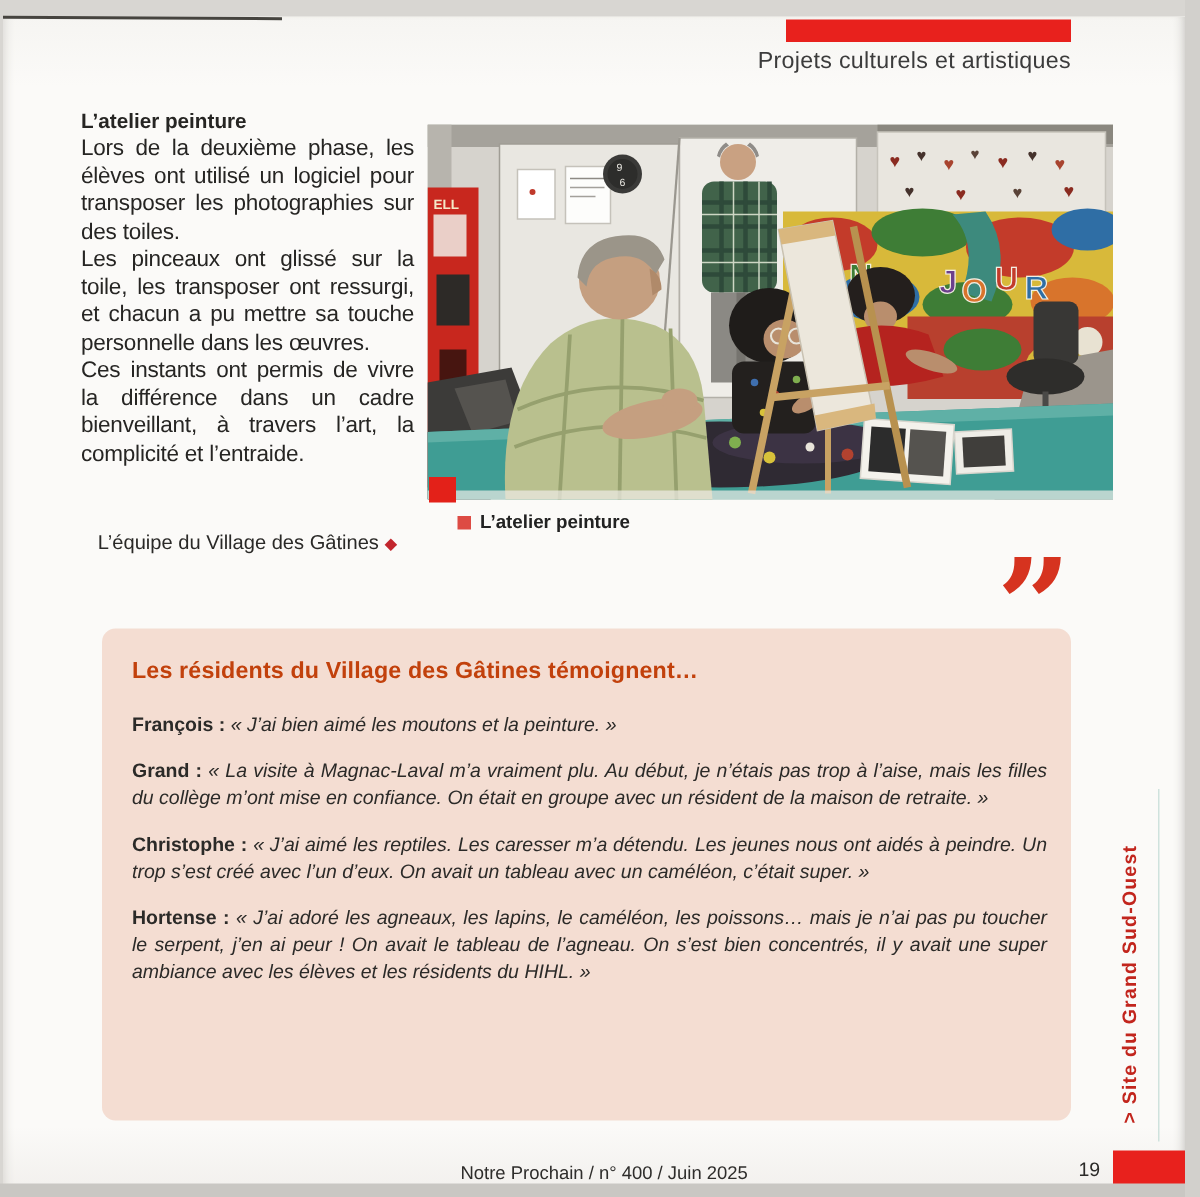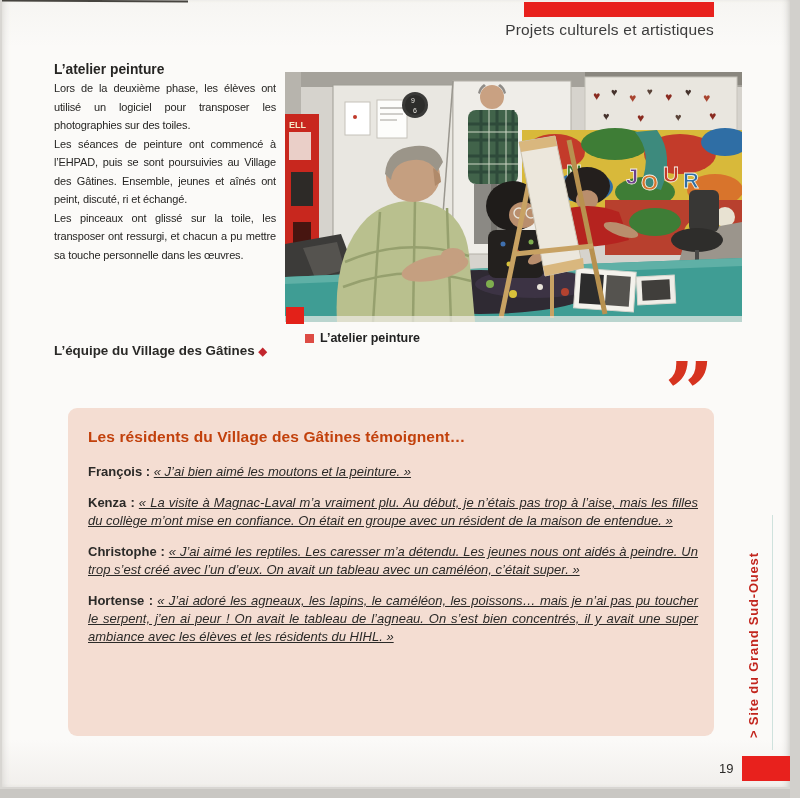--- a/index.html
+++ b/index.html
@@ -4,41 +4,41 @@
 <style>
   * { margin:0; padding:0; box-sizing:border-box; }
   html,body { width:800px; height:798px; }
   body {
     font-family:"Liberation Sans", sans-serif;
     background:#d8d6d2;
     position:relative;
     overflow:hidden;
   }
   .page {
-    position:absolute; left:2px; top:0; width:788px; height:787px;
+    position:absolute; left:2px; top:11px; width:788px; height:787px;
     background:linear-gradient(180deg,#f6f5f2 0%, #fbfaf8 6%, #fbfaf8 94%, #f1efec 100%);
     box-shadow:inset -6px 0 8px -6px #b9b7b3, inset 6px 0 8px -6px #cfcdc9;
   }
   .scan-line-top { position:absolute; left:0; top:0; width:186px; height:2px; background:#46443f; transform:rotate(0.3deg); }
   .scan-edge-bottom { position:absolute; left:0; top:789px; width:800px; height:9px; background:#c9c7c3; }
   .scan-edge-right { position:absolute; left:790px; top:0; width:10px; height:798px; background:#d2d0cc; }
 
   
   .header-bar { position:absolute; left:522px; top:2px; width:190px; height:15px; background:#e8211d; }
   .header-title {
     position:absolute; left:402px; top:21px; width:310px;
     text-align:right; font-size:15.5px; color:#3c3c3c; letter-spacing:0.2px;
   }
 
   
   .article { position:absolute; left:52px; top:62px; width:222px; color:#262523; }
   .article h2 { font-size:13.8px; font-weight:700; margin-bottom:2px; }
-  .article p { font-size:11px; line-height:18.5px; text-align:justify; letter-spacing:-0.15px; }
-  .byline { position:absolute; left:52px; top:343px; width:222px; text-align:left;
-            font-size:13.4px; font-weight:700; color:#2a2927; }
+  .article p { font-size:15px; line-height:18.5px; text-align:justify; letter-spacing:-0.15px; }
+  .byline { position:absolute; left:52px; top:343px; width:222px; text-align:center;
+            font-size:13.4px; font-weight:400; color:#2a2927; }
   .byline .diamond { color:#c2252d; font-size:11px; }
 
   
   .photo { position:absolute; left:283px; top:72px; width:457px; height:250px; background:#efede9; }
   .photo svg { display:block; width:457px; height:250px; }
   .photo-corner-square { position:absolute; left:284px; top:307px; width:18px; height:17px; background:#e32119; }
   .caption-row { position:absolute; left:303px; top:329px; }
   .caption-square { display:inline-block; width:9px; height:9px; background:#dd4b44; margin-right:6px; }
   .caption-text { font-size:12.5px; font-weight:700; color:#222; vertical-align:1px; }
 
@@ -50,21 +50,21 @@
   }
 
   
   .testimonials {
     position:absolute; left:66px; top:408px; width:646px; height:328px;
     background:#f4ddd2; border-radius:9px; padding:20px 16px 0 20px;
   }
   .testimonials h3 { font-size:15.5px; font-weight:700; color:#c2410c; margin-bottom:17px; letter-spacing:0.1px; }
   .testimonial { font-size:13px; line-height:18px; color:#2b2a28; margin-bottom:13px; text-align:justify; }
   .testimonial .t-name { font-weight:700; font-style:normal; }
-  .testimonial .t-quote { font-style:italic;text-decoration:underline; }
+  .testimonial .t-quote { font-style:italic; }
 
   
   .vertical-label {
     position:absolute; left:741px; top:543px; height:195px; width:20px;
     writing-mode:vertical-rl; transform:rotate(180deg);
     font-size:13px; font-weight:700; color:#c2251d; letter-spacing:0.8px;
     display:flex; align-items:center;
   }
   .vertical-edge { position:absolute; left:770px; top:515px; width:1px; height:235px; background:#cfe2dd; }
 
@@ -79,22 +79,22 @@
 <div class="page">
 
   <div class="scan-line-top"></div>
 
   <div class="header-bar"></div>
   <div class="header-title">Projets culturels et artistiques</div>
 
   <div class="article">
     <h2>L’atelier peinture</h2>
     <p>Lors de la deuxième phase, les élèves ont utilisé un logiciel pour transposer les photographies sur des toiles.</p>
-    <p>Les séances de peinture ont commencé à l’EHPAD, puis se sont poursuivies au Village des Gâtines. Ensemble, jeunes et aînés ont peint, discuté, ri et échangé.</p>
     <p>Les pinceaux ont glissé sur la toile, les transposer ont ressurgi, et chacun a pu mettre sa touche personnelle dans les œuvres.</p>
+    <p>Ces instants ont permis de vivre la différence dans un cadre bienveillant, à travers l’art, la complicité et l’entraide.</p>
   </div>
   <div class="byline">
     <span>L’équipe du Village des Gâtines</span>
     <span class="diamond">◆</span>
   </div>
 
   <div class="photo">
     <svg viewBox="0 0 457 250" preserveAspectRatio="none">
 
       <rect width="457" height="250" fill="#d6d3cd"></rect>
@@ -267,35 +267,36 @@
 
   <div class="big-quote">”</div>
 
   <div class="testimonials">
     <h3>Les résidents du Village des Gâtines témoignent…</h3>
     <p class="testimonial">
       <span class="t-name">François :</span>
       <span class="t-quote">« J’ai bien aimé les moutons et la peinture. »</span>
     </p>
     <p class="testimonial">
-      <span class="t-name">Kenza :</span>
-      <span class="t-quote">« La visite à Magnac-Laval m’a vraiment plu. Au début, je n’étais pas trop à l’aise, mais les filles du collège m’ont mise en confiance. On était en groupe avec un résident de la maison de entendue. »</span>
+      <span class="t-name">Grand :</span>
+      <span class="t-quote">« La visite à Magnac-Laval m’a vraiment plu. Au début, je n’étais pas trop à l’aise, mais les filles du collège m’ont mise en confiance. On était en groupe avec un résident de la maison de retraite. »</span>
     </p>
     <p class="testimonial">
       <span class="t-name">Christophe :</span>
       <span class="t-quote">« J’ai aimé les reptiles. Les caresser m’a détendu. Les jeunes nous ont aidés à peindre. Un trop s’est créé avec l’un d’eux. On avait un tableau avec un caméléon, c’était super. »</span>
     </p>
     <p class="testimonial">
       <span class="t-name">Hortense :</span>
       <span class="t-quote">« J’ai adoré les agneaux, les lapins, le caméléon, les poissons… mais je n’ai pas pu toucher le serpent, j’en ai peur ! On avait le tableau de l’agneau. On s’est bien concentrés, il y avait une super ambiance avec les élèves et les résidents du HIHL. »</span>
     </p>
   </div>
 
   <div class="vertical-edge"></div>
   <div class="vertical-label">&gt; Site du Grand Sud-Ouest</div>
 
+  <div class="footer-journal">Notre Prochain / n° 400 / Juin 2025</div>
   <div class="footer-page">19</div>
   <div class="footer-bar"></div>
 
 </div>
 
 <div class="scan-edge-bottom"></div>
 <div class="scan-edge-right"></div>
 
 </body></html>

